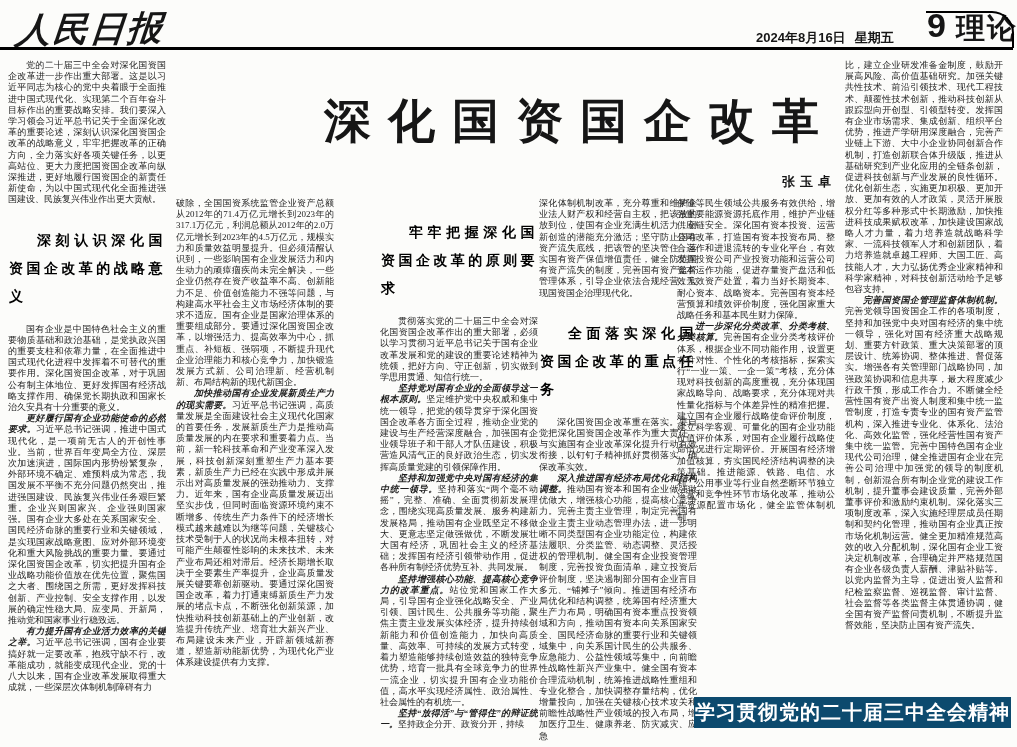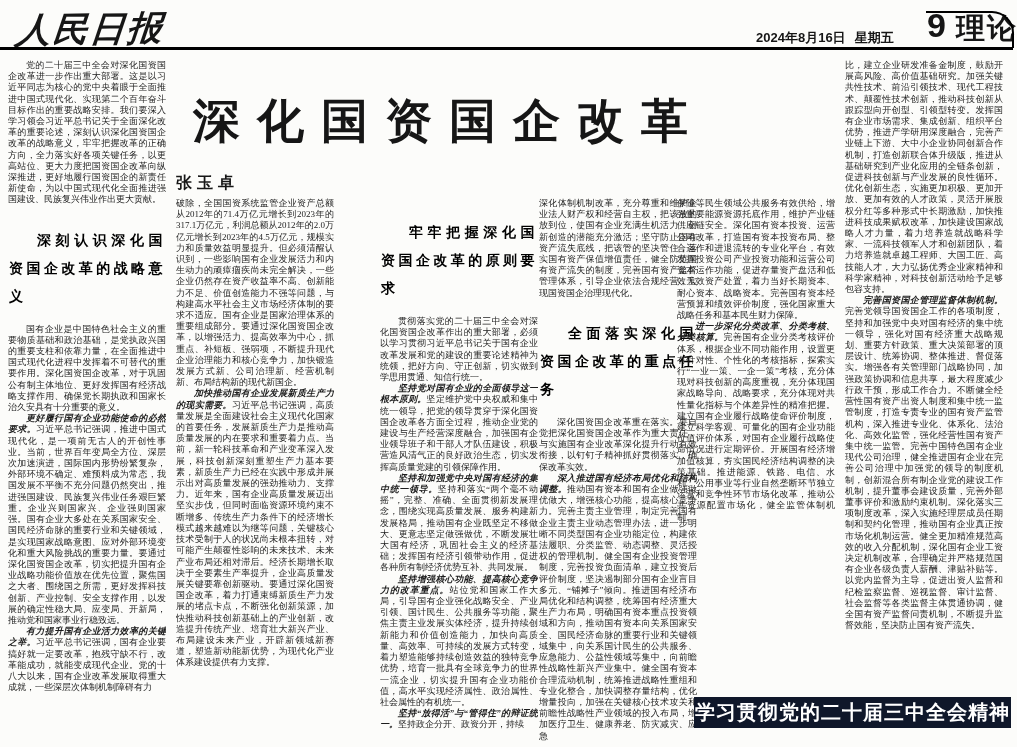--- a/index.html
+++ b/index.html
@@ -29,26 +29,26 @@
     position:absolute; left:956px; top:9px; font-size:29px; font-weight:900;
     letter-spacing:2px; font-family:"Liberation Sans", sans-serif; white-space:nowrap;
   }
   .rule { position:absolute; left:0; top:47px; width:1013px; height:3px; background:#000; }
   .corner {
     position:absolute; top:11px; right:3px; width:88px; height:37px;
     border-top:2px solid #000; border-right:2px solid #000;
     border-top-right-radius:22px;
   }
   
-  .headline { position:absolute; left:176px; top:56px; width:660px; height:140px; text-align:left; }
+  .headline { position:absolute; left:176px; top:56px; width:660px; height:140px; text-align:right; }
   .headline h1 {
     font-family:"Liberation Sans", sans-serif; font-weight:900; font-size:47px;
     letter-spacing:17px; margin-top:34px; white-space:nowrap; text-indent:17px;
   }
-  .author { font-size:16px; margin-top:20px; letter-spacing:5px; font-weight:bold; }
+  .author { font-size:13px; margin-top:20px; letter-spacing:5px; font-weight:bold; }
   
   .col {
     position:absolute; width:158px; overflow:hidden; text-align:justify;
     font-size:9px; line-height:11.2px; color:#1d1d1d;
     text-justify:inter-character;
   }
   .col p { text-indent:2em; }
   .col p.cont { text-indent:0; }
   .lead { font-style:italic; font-weight:bold; }
   .subhead {
@@ -118,17 +118,17 @@
     </div>
   <div class="col col-5">
       <p class="cont">保障等民生领域公共服务有效供给，增强重要能源资源托底作用，维护产业链供应链安全。深化国有资本投资、运营公司改革，打造国有资本投资布局、整合运作和进退流转的专业化平台，有效发挥投资公司产业投资功能和运营公司资本运作功能，促进存量资产盘活和低效无效资产处置，着力当好长期资本、耐心资本、战略资本。完善国有资本经营预算和绩效评价制度，强化国家重大战略任务和基本民生财力保障。</p>
       <p class=""><em class="lead">进一步深化分类改革、分类考核、分类核算。</em>完善国有企业分类考核评价体系，根据企业不同功能作用，设置更有针对性、个性化的考核指标，探索实行“一业一策、一企一策”考核，充分体现对科技创新的高度重视，充分体现国家战略导向、战略要求，充分体现对共性量化指标与个体差异性的精准把握。建立国有企业履行战略使命评价制度，建立科学客观、可量化的国有企业功能价值评价体系，对国有企业履行战略使命情况进行定期评价。开展国有经济增加值核算，夯实国民经济结构调整的决策基础。推进能源、铁路、电信、水利、公用事业等行业自然垄断环节独立运营和竞争性环节市场化改革，推动公共资源配置市场化，健全监管体制机制。</p>
     </div>
   <div class="col col-6">
       <p class="cont">比，建立企业研发准备金制度，鼓励开展高风险、高价值基础研究。加强关键共性技术、前沿引领技术、现代工程技术、颠覆性技术创新，推动科技创新从跟踪型向开创型、引领型转变。发挥国有企业市场需求、集成创新、组织平台优势，推进产学研用深度融合，完善产业链上下游、大中小企业协同创新合作机制，打造创新联合体升级版，推进从基础研究到产业化应用的全链条创新，促进科技创新与产业发展的良性循环。优化创新生态，实施更加积极、更加开放、更加有效的人才政策，灵活开展股权分红等多种形式中长期激励，加快推进科技成果赋权改革，加快建设国家战略人才力量，着力培养造就战略科学家、一流科技领军人才和创新团队，着力培养造就卓越工程师、大国工匠、高技能人才，大力弘扬优秀企业家精神和科学家精神，对科技创新活动给予足够包容支持。</p>
       <p class=""><em class="lead">完善国资国企管理监督体制机制。</em>完善党领导国资国企工作的各项制度，坚持和加强党中央对国有经济的集中统一领导，强化对国有经济重大战略规划、重要方针政策、重大决策部署的顶层设计、统筹协调、整体推进、督促落实。增强各有关管理部门战略协同，加强政策协调和信息共享，最大程度减少行政干预，形成工作合力。不断健全经营性国有资产出资人制度和集中统一监管制度，打造专责专业的国有资产监管机构，深入推进专业化、体系化、法治化、高效化监管，强化经营性国有资产集中统一监管。完善中国特色国有企业现代公司治理，健全推进国有企业在完善公司治理中加强党的领导的制度机制，创新混合所有制企业党的建设工作机制，提升董事会建设质量，完善外部董事评价和激励约束机制。深化落实三项制度改革，深入实施经理层成员任期制和契约化管理，推动国有企业真正按市场化机制运营。健全更加精准规范高效的收入分配机制，深化国有企业工资决定机制改革，合理确定并严格规范国有企业各级负责人薪酬、津贴补贴等。以党内监督为主导，促进出资人监督和纪检监察监督、巡视监督、审计监督、社会监督等各类监督主体贯通协调，健全国有资产监督问责机制，不断提升监督效能，坚决防止国有资产流失。</p>
     </div>
 
-  <div class="banner" style="background: #0f172a; color: rgb(255, 255, 255);">
+  <div class="banner" style="background: #0c4a6e; color: rgb(255, 255, 255);">
     <span>学习贯彻党的二十届三中全会精神</span>
   </div>
 
 </div>
 
 </body></html>

